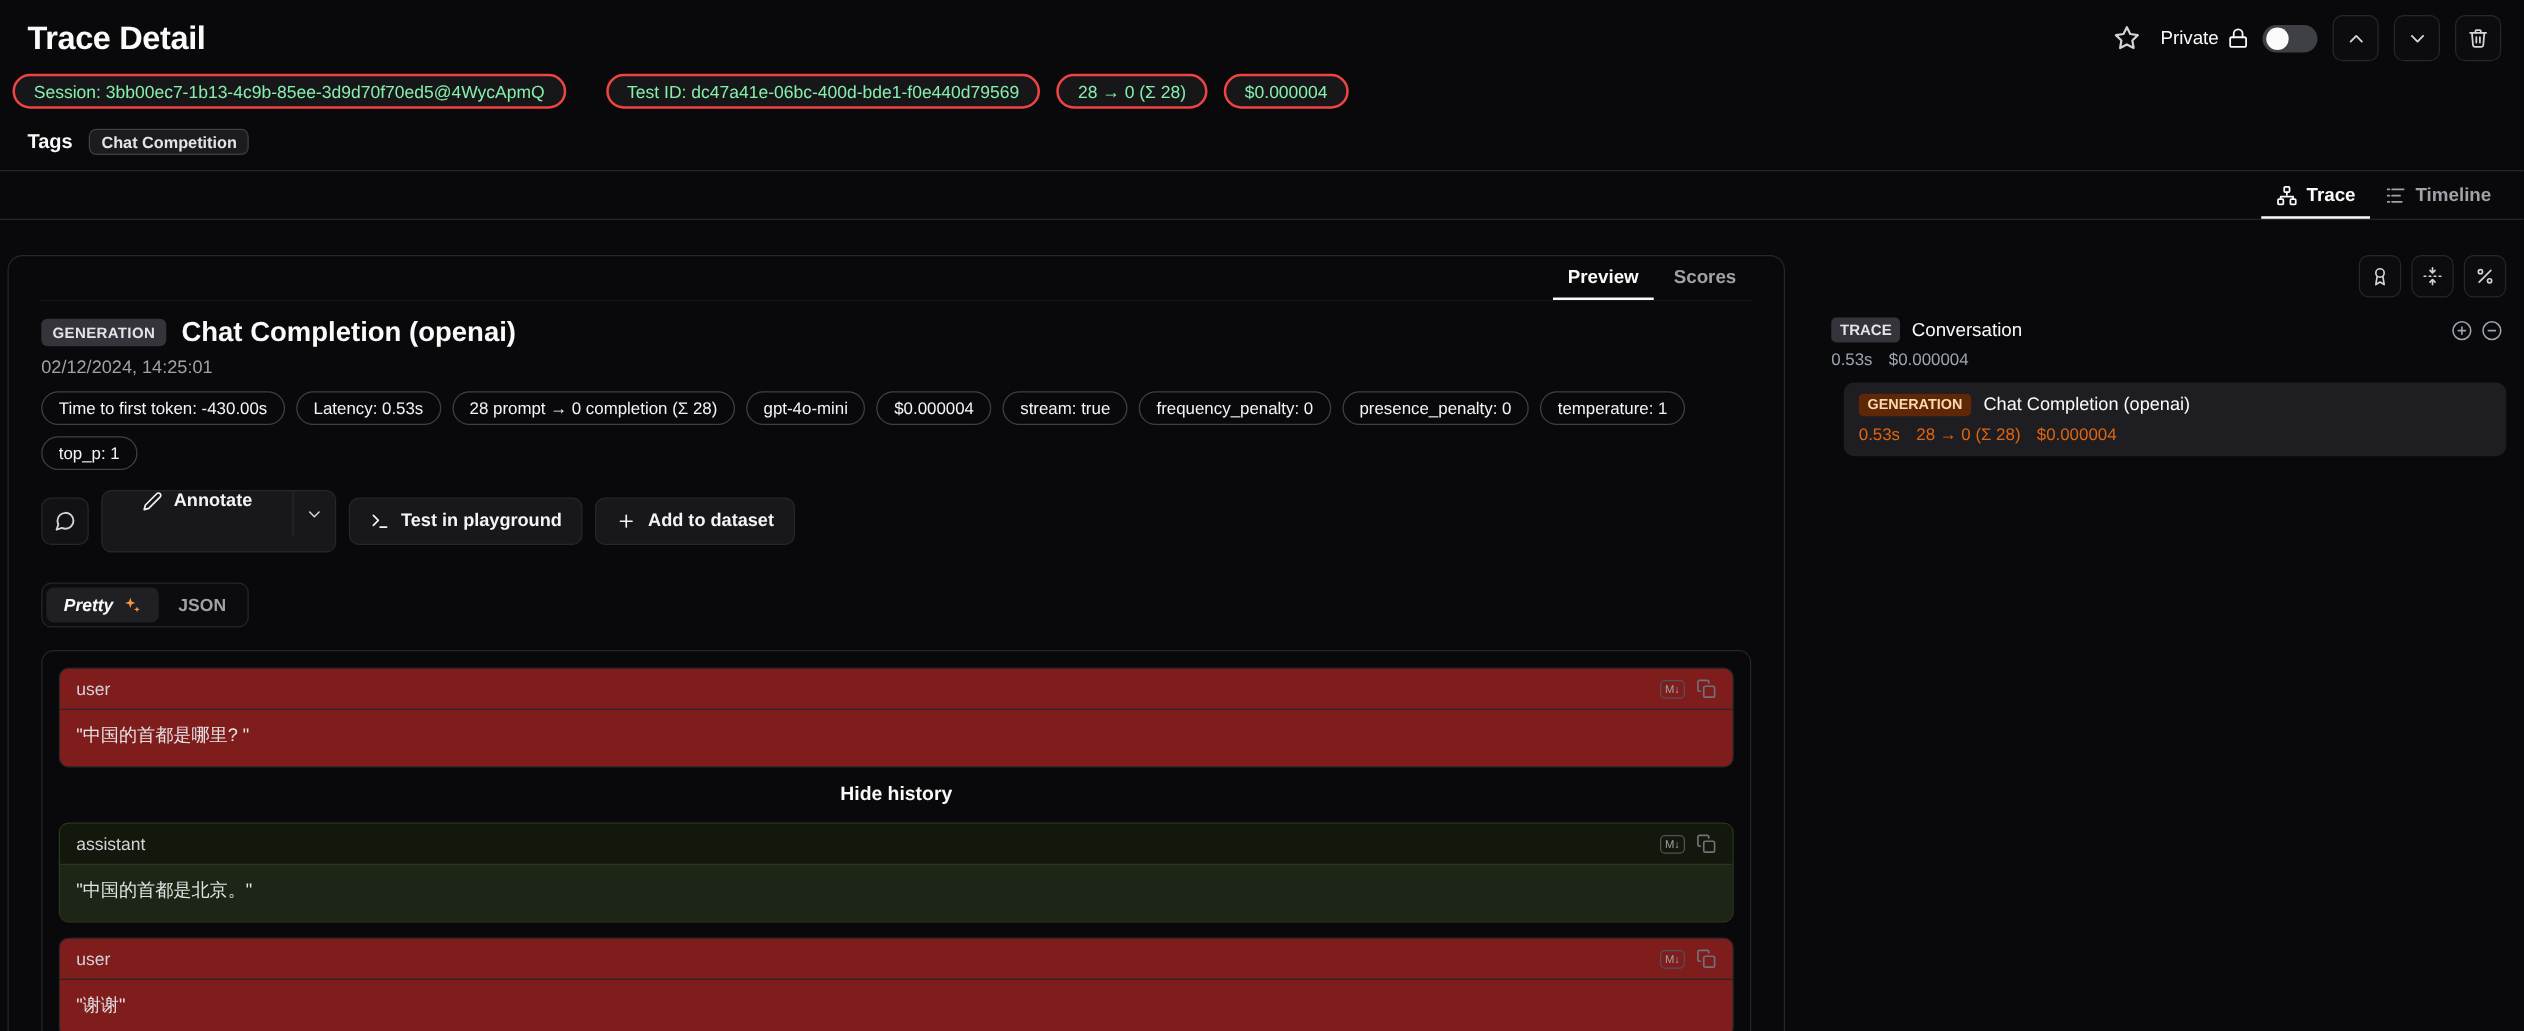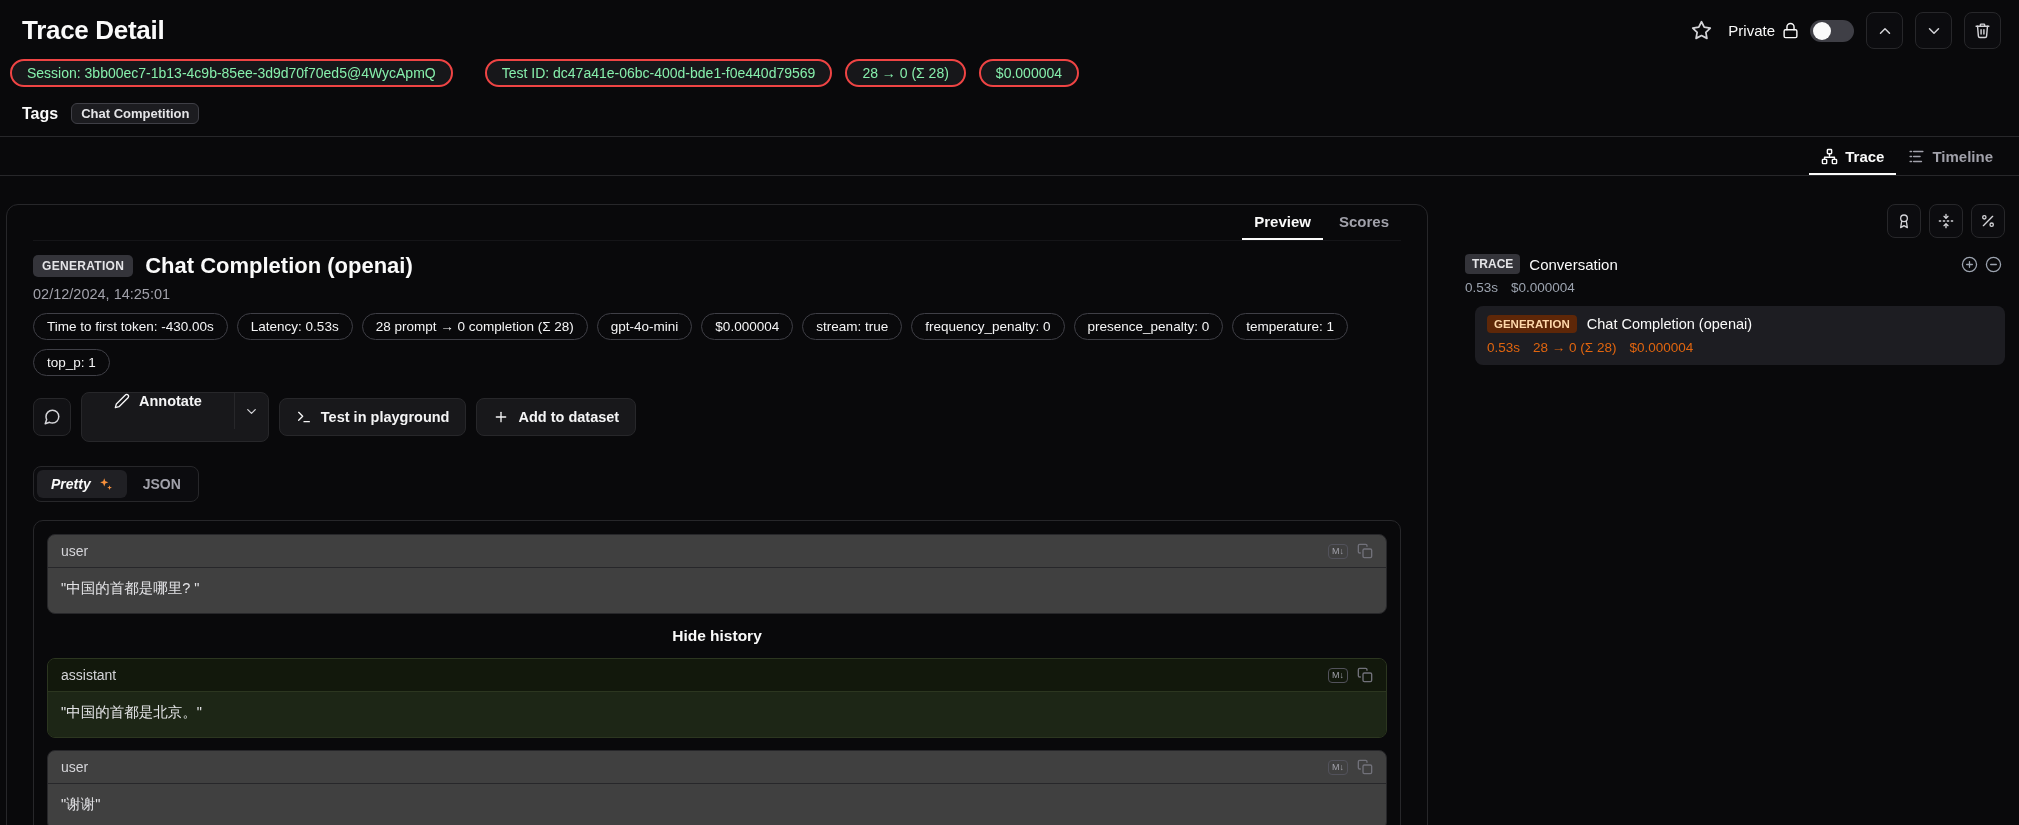--- a/index.html
+++ b/index.html
@@ -71,21 +71,21 @@
                  display:flex; align-items:center; justify-content:center; cursor:pointer; }
 
   .format-toggle { margin-top:24px; display:inline-flex; align-items:center; gap:2px; border:1px solid #27272a;
                    border-radius:8px; padding:3px; background:#0c0c0f; }
   .format-seg { display:flex; align-items:center; gap:7px; padding:6px 14px; font-size:14px; font-weight:600;
                 color:#a1a1aa; border-radius:6px; cursor:pointer; }
   .format-seg.active { background:#202024; color:#fafafa;font-style:italic; }
 
   .io-box { margin-top:18px; border:1px solid #27272a; border-radius:10px; padding:13px;
             display:flex; flex-direction:column; gap:12px; }
-  .msg { border:1px solid #27272a; border-radius:8px; overflow:hidden; background:#404040; }
+  .msg { border:1px solid #27272a; border-radius:8px; overflow:hidden; background:#7f1d1d; }
   .msg-header { display:flex; justify-content:space-between; align-items:center; padding:8px 13px;
                 border-bottom:1px solid #27272a; font-size:14px; font-weight:500; color:#d4d4d8; }
   .msg-icons { display:flex; align-items:center; gap:9px; color:#71717a; }
   .md-chip { border:1px solid #52525b; border-radius:4px; font-size:9px; line-height:1; padding:2px 3px; color:#a1a1aa; }
   .msg-content { padding:11px 13px 15px; font-size:14.5px; color:#e4e4e7; min-height:42px; }
   .msg.assistant { border-color:#2c3620; background:#12180c; }
   .msg.assistant .msg-header { border-bottom-color:#2c3620; background:#12180c; }
   .msg.assistant .msg-content { background:#1d2616; }
   .hide-history { text-align:center; font-size:15.5px; font-weight:600; color:#fafafa; padding:1px 0; cursor:pointer; }
 

